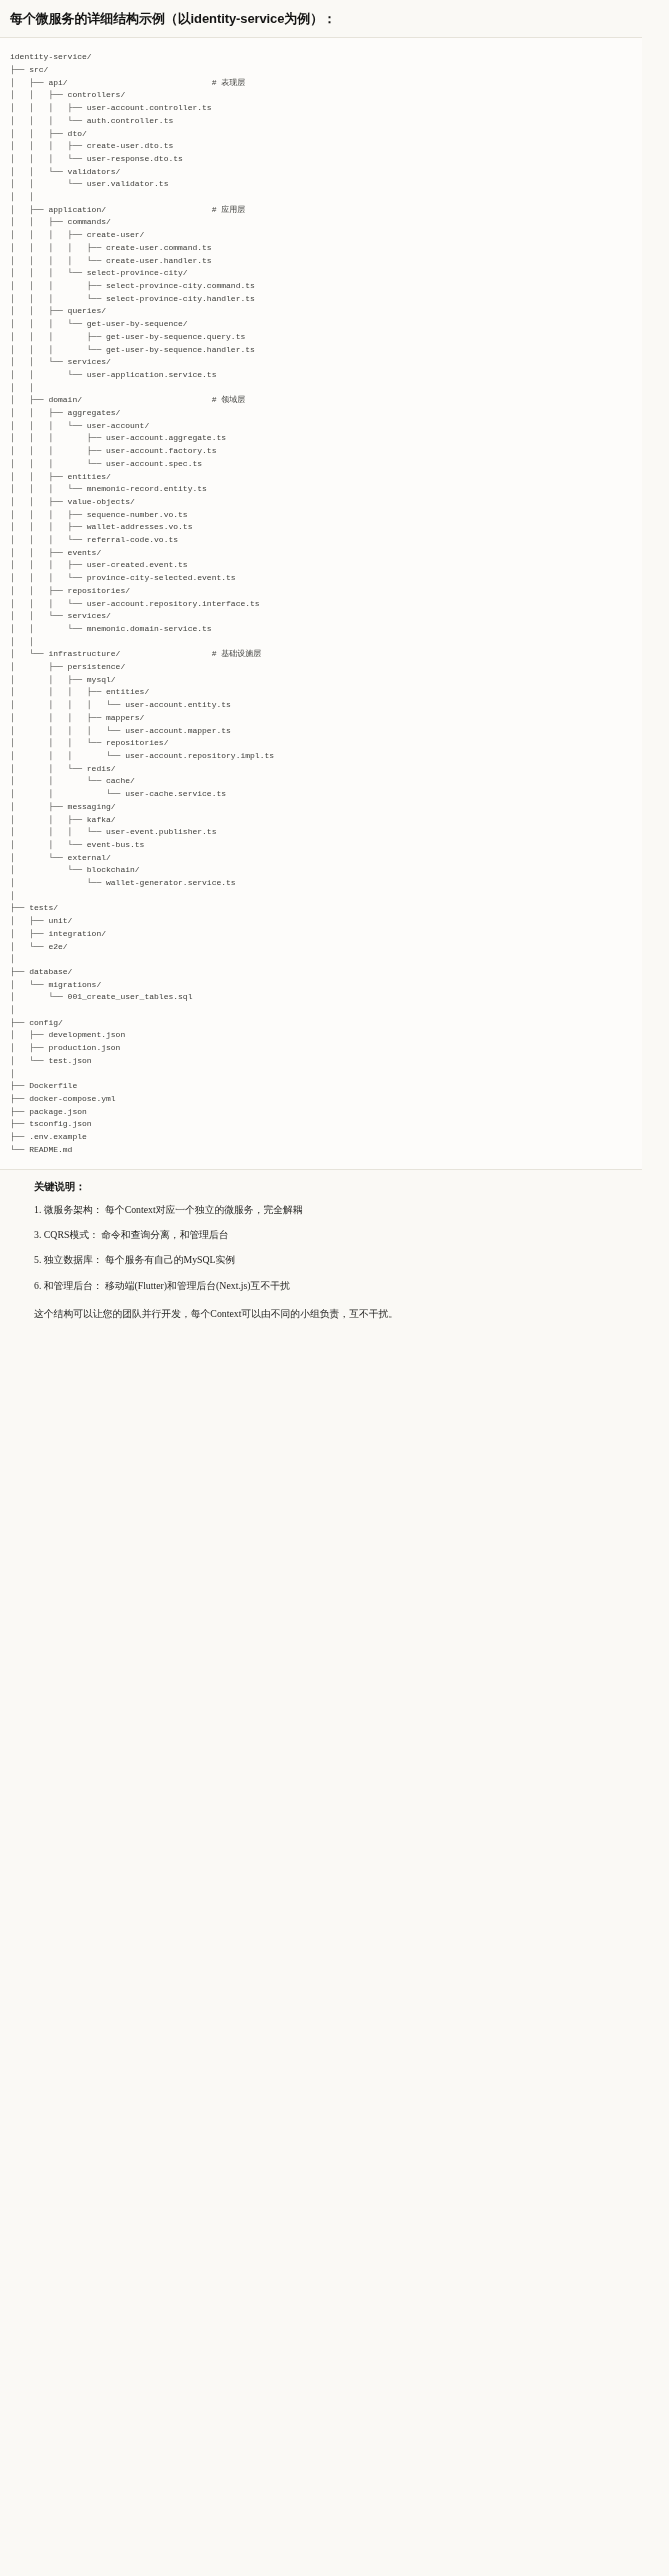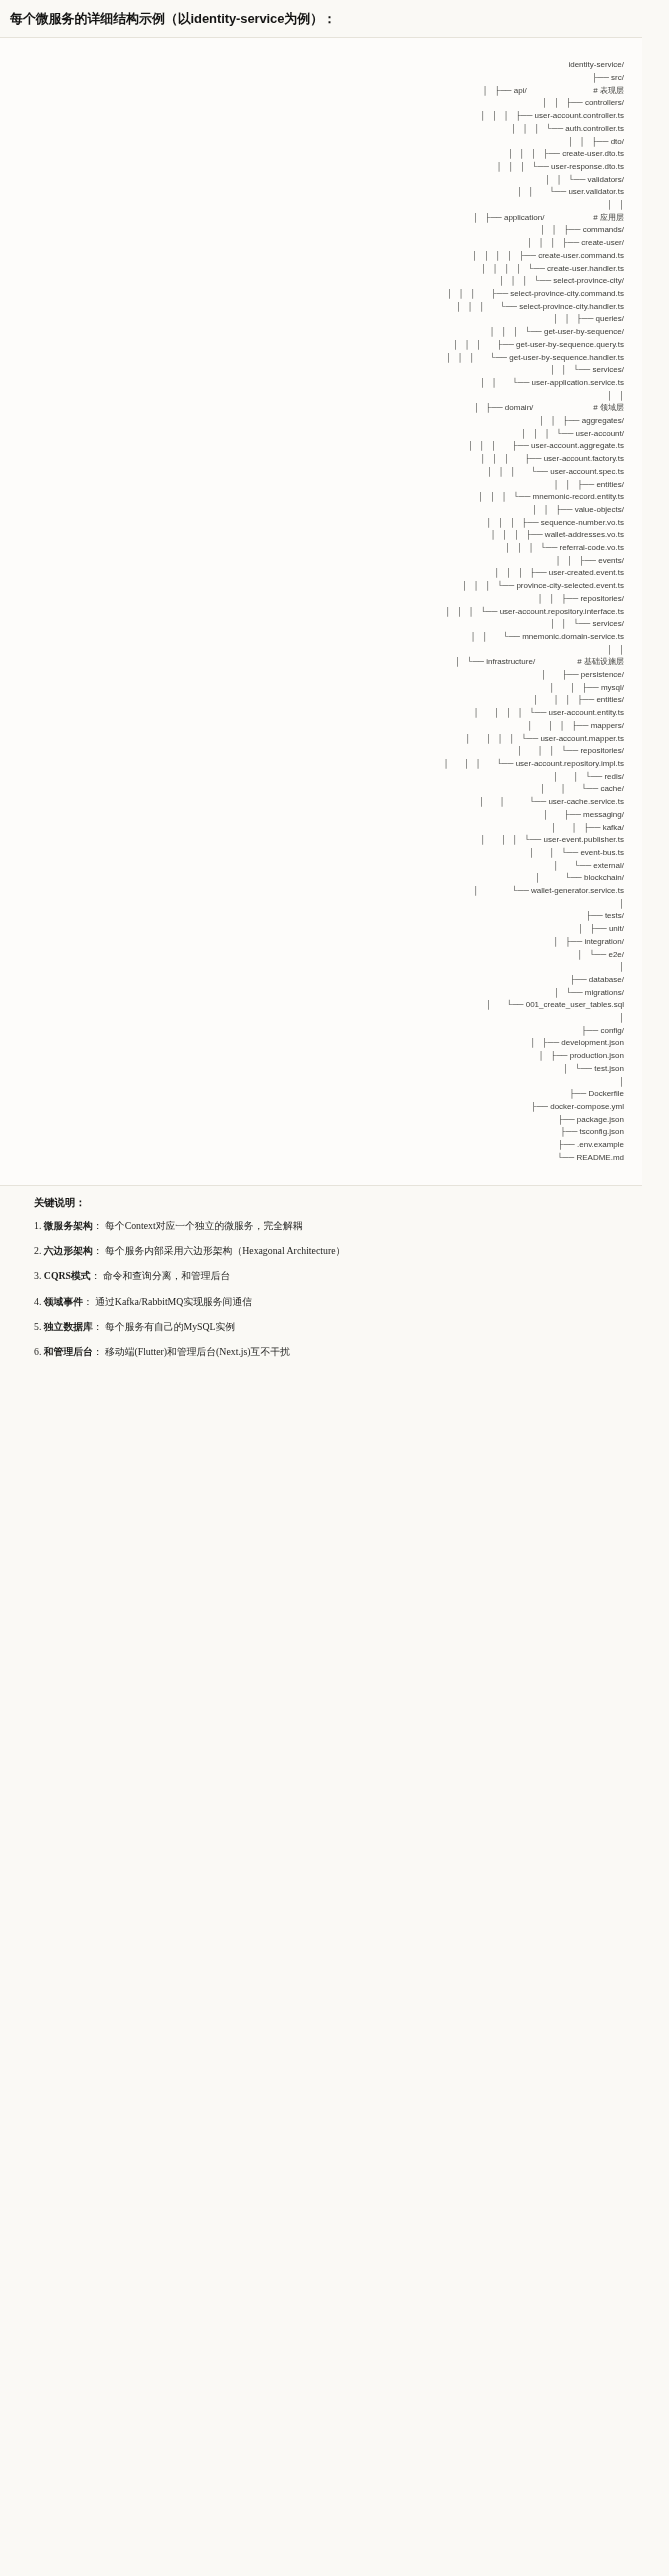--- a/index.html
+++ b/index.html
@@ -40,29 +40,28 @@
     margin: 0;
   }
 
   
   .codeblock {
     background: #fdfcfa;
     padding: 13.8px 10px 12.5px 10px;
     margin: 0;
   }
   pre.tree {
-    margin: 8px;
-    font-family: Liberation Sans, sans-serif;
+    margin: 0;
+    font-family: Liberation Mono, monospace;
     font-size: 8px;
     line-height: 12.7px;
     color: #3d3d3a;
     white-space: pre;
     overflow: visible;
     tab-size: 4;
-    text-align: right;
   }
 
   
   .notes {
     padding: 10px 10px 8.8px 10px;
     margin-left: 24px;
   }
   .notes-title {
     font-family: "Liberation Sans", sans-serif;
     font-weight: bold;
@@ -81,21 +80,21 @@
     font-family: "Liberation Serif", serif;
     font-size: 9.8px;
     line-height: 1.5;
     color: #1f1f1d;
     margin: 0 0 10.6px 0;
   }
   ol.note-list li .idx {
     font-family: "Liberation Serif", serif;
   }
   ol.note-list li .term {
-    font-weight: bold;
+    font-weight: normal;
   }
   .closing {
     font-family: "Liberation Serif", serif;
     font-size: 9.8px;
     line-height: 1.55;
     color: #1f1f1d;
     margin: 12.5px 0 0 0;
   }
 </style>
 </head>
@@ -202,42 +201,33 @@
   <div class="notes">
     <h3 class="notes-title">关键说明：</h3>
 
     <ol class="note-list">
       <li>
         <span class="idx">1.</span>
         <span class="term">微服务架构</span><span>：</span>
         <span>每个Context对应一个独立的微服务，完全解耦</span>
       </li>
       <li>
-        <span class="idx">2.</span>
-        <span class="term">六边形架构</span><span>：</span>
-        <span>每个服务内部采用六边形架构（Hexagonal Architecture）</span>
-      </li>
-      <li>
         <span class="idx">3.</span>
         <span class="term">CQRS模式</span><span>：</span>
         <span>命令和查询分离，和管理后台</span>
       </li>
       <li>
-        <span class="idx">4.</span>
-        <span class="term">领域事件</span><span>：</span>
-        <span>通过Kafka/RabbitMQ实现服务间通信</span>
-      </li>
-      <li>
         <span class="idx">5.</span>
         <span class="term">独立数据库</span><span>：</span>
         <span>每个服务有自己的MySQL实例</span>
       </li>
       <li>
         <span class="idx">6.</span>
         <span class="term">和管理后台</span><span>：</span>
         <span>移动端(Flutter)和管理后台(Next.js)互不干扰</span>
       </li>
     </ol>
 
+    <p class="closing">这个结构可以让您的团队并行开发，每个Context可以由不同的小组负责，互不干扰。</p>
   </div>
 
 </div>
 
 
 </body></html>

